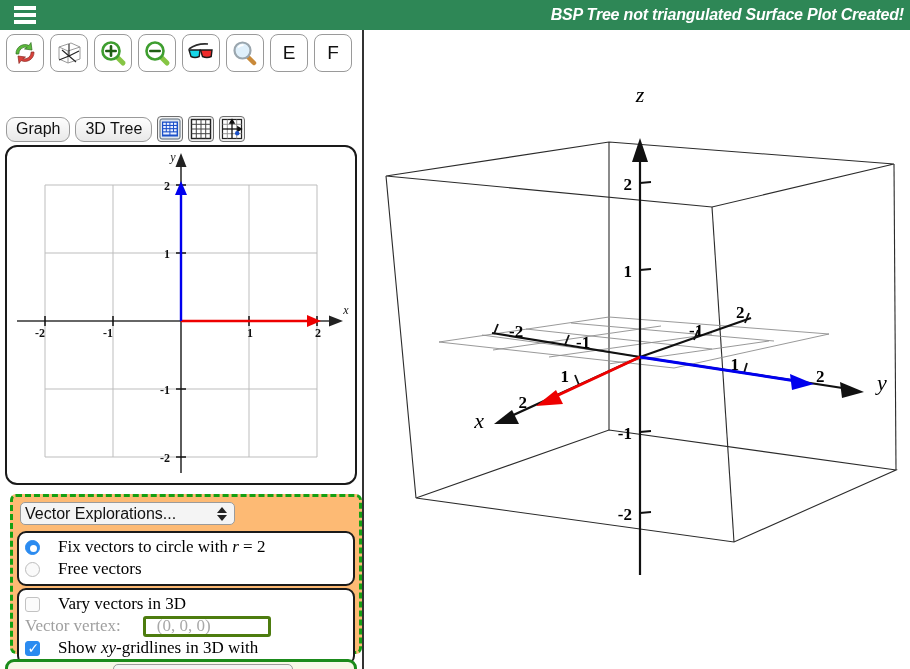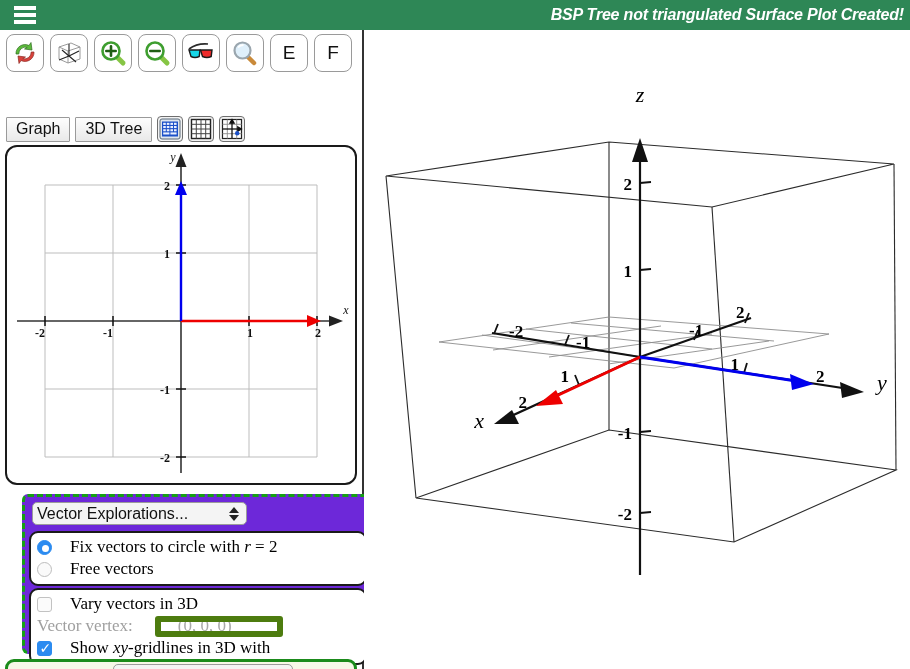--- a/index.html
+++ b/index.html
@@ -41,40 +41,40 @@
     width:38px; height:38px; border:1px solid #9a9a9a; border-radius:8px;
     background:#ffffff; display:flex; align-items:center; justify-content:center;
     cursor:pointer; padding:0;
   }
   .tb-btn.letter { font-size:19px; color:#111; font-family:"Liberation Sans", sans-serif; }
 
   
   .mode-row { position:absolute; left:6px; top:86px; display:flex; align-items:flex-end; gap:5px; }
   .mode-btn {
     background: linear-gradient(#fdfdfd,#e9e9e9);
-    border:1px solid #9a9a9a; border-radius:1px;
+    border:1px solid #9a9a9a; border-radius:9px;
     font-size:16px; padding:2px 9px 3px 9px; color:#111; cursor:pointer;
     font-family:"Liberation Sans", sans-serif;
   }
   .sq-btn {
     width:26px; height:26px; border:1px solid #6e6e6e; border-radius:4px;
     background:#f2f2f2; cursor:pointer; padding:1px;
     display:flex; align-items:center; justify-content:center;
   }
 
   
   .graph-panel {
     position:absolute; left:5px; top:115px; width:352px; height:340px;
     border:2px solid #1a1a1a; border-radius:12px; background:#fff; overflow:hidden;
   }
 
   
   .opts {
-    position:absolute; left:22px; top:464px; width:352px; height:160px;
-    border:3px dashed #15a013; border-radius:6px; background:#6d28d9;
+    position:absolute; left:10px; top:464px; width:352px; height:160px;
+    border:3px dashed #15a013; border-radius:6px; background:#fdba74;
     padding:3px;
   }
   .opts-select-wrap { padding:2px 2px 4px 4px; }
   select.styled {
     font-family:"Liberation Sans", sans-serif; font-size:16px;
     border:1px solid #9b9b9b; border-radius:5px; background:#f4f4f4;
     padding:2px 4px; color:#111; -webkit-appearance:none; appearance:none;
     background-image:none;
   }
   .sel-box {
@@ -113,22 +113,22 @@
     width:15px; height:15px; border-radius:3px; border:1px solid #c2c2c2;
     background:#fbfbfb; flex:0 0 auto; position:relative; cursor:pointer;
   }
   .cbox.on { background:#2b8bf0; border-color:#2b8bf0; }
   .cbox.on::after {
     content:"✓"; position:absolute; left:1.5px; top:-2px; color:#fff;
     font-size:14px; font-family:"DejaVu Sans", sans-serif; line-height:16px;
   }
   .vertex-input {
     font-family:"Liberation Serif", serif; font-size:17px; color:#a8a8a8;
-    border:6px solid #4d7c0f; background:#fff; border-radius:3px;
-    width:128px; height:21px; padding:0 17px; margin-left:4px;
+    border:3px solid #4d7c0f; background:#fff; border-radius:3px;
+    width:128px; height:21px; padding:0 11px; margin-left:4px;
   }
 
   
   .addbar {
     position:absolute; left:5px; top:629px; width:352px; height:35px;
     border:3px solid #1b8b1b; border-radius:9px; background:#f7f8e8;
     display:flex; align-items:center; gap:8px; padding:0 8px;
   }
   .addbar-label {
     font-family:"Liberation Serif", serif; font-size:16px; color:#b03030;

